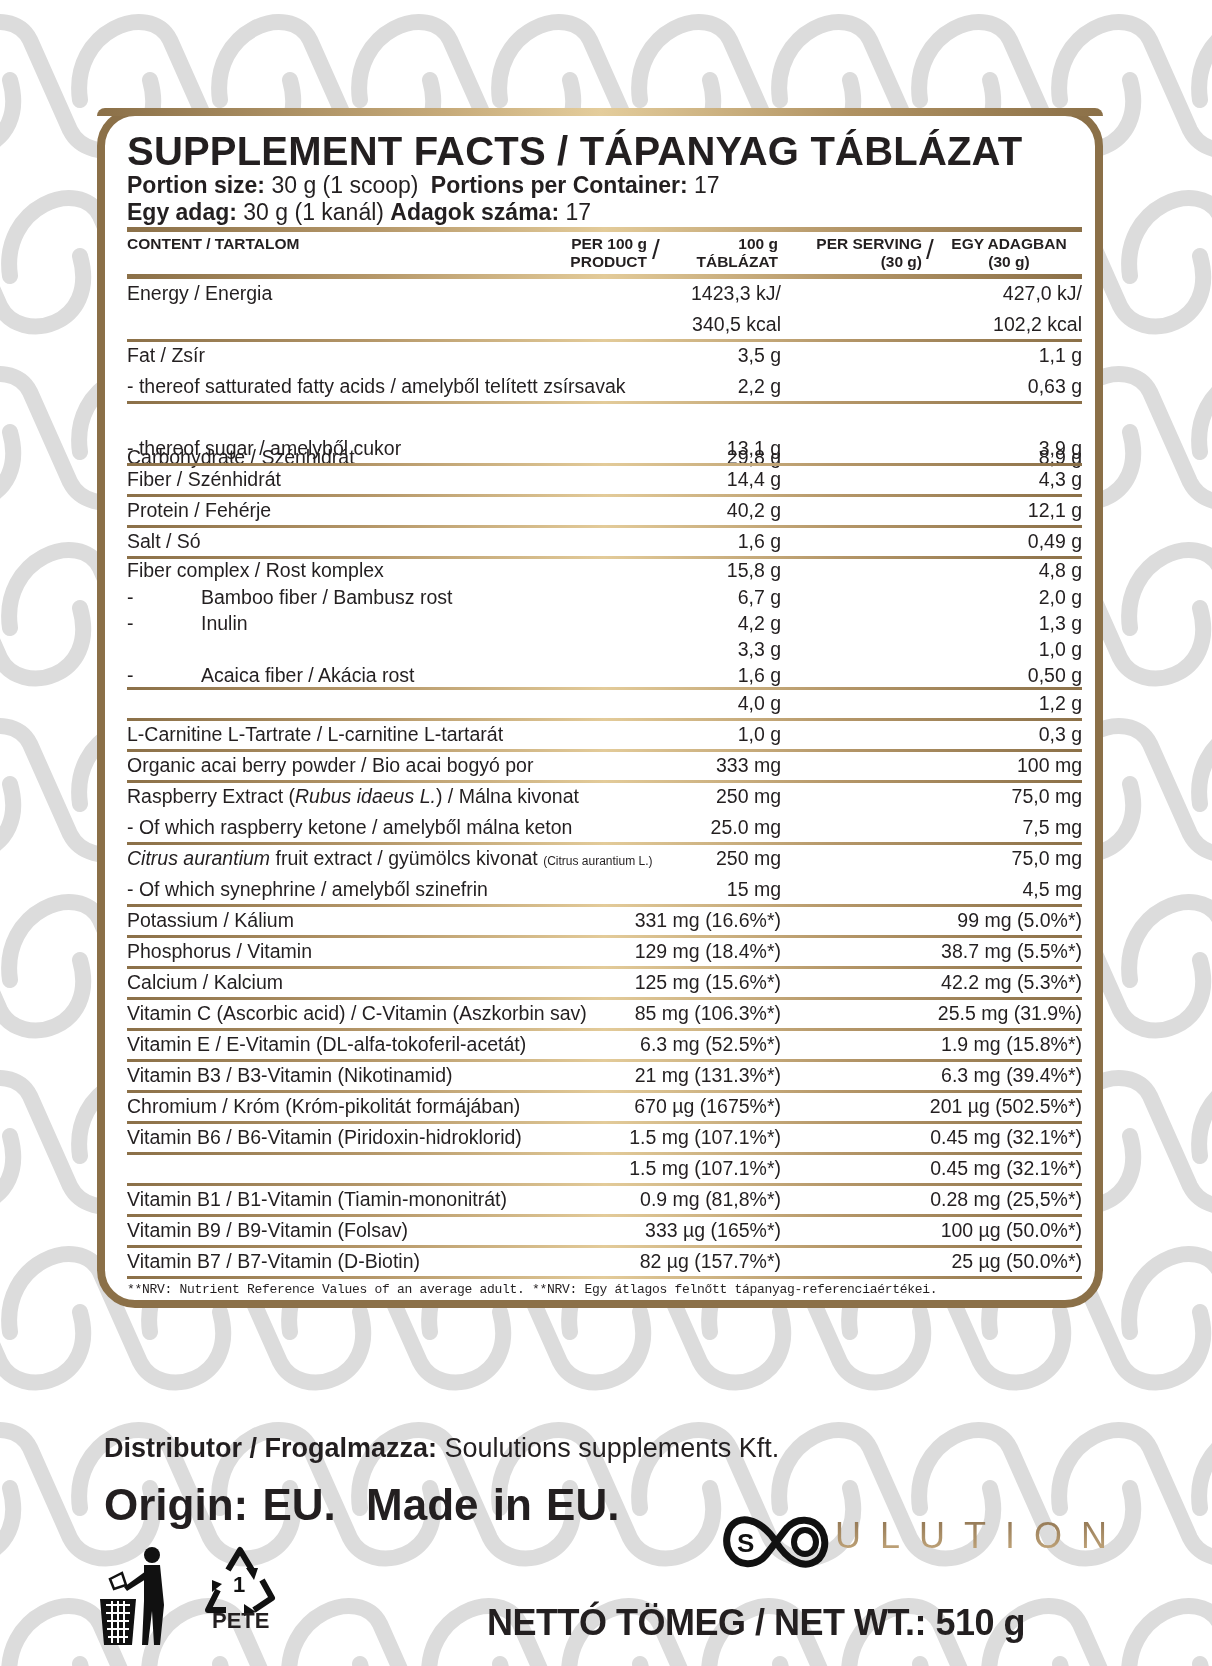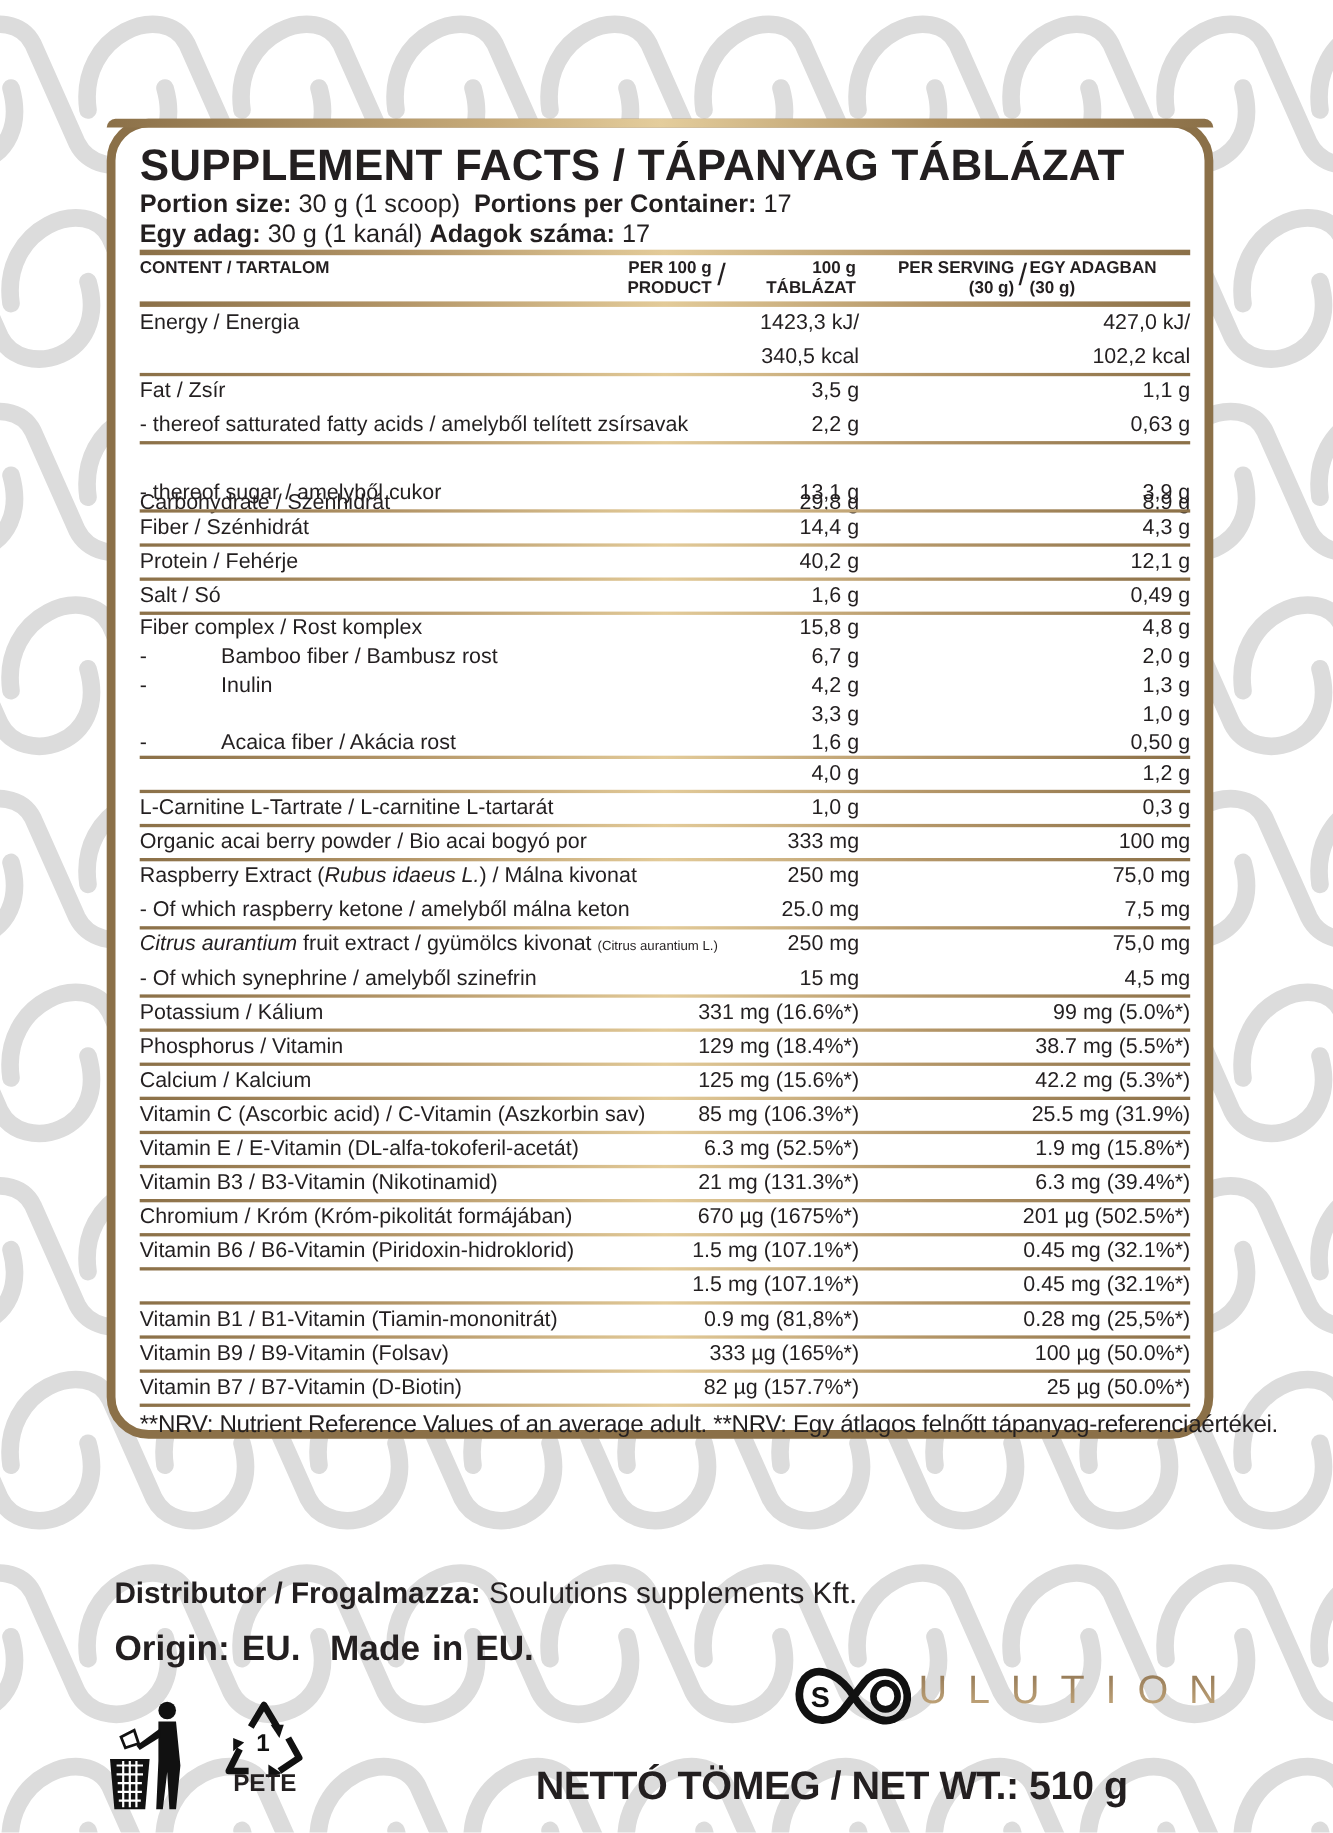--- a/index.html
+++ b/index.html
@@ -14,24 +14,24 @@
   .rule{position:absolute;left:3px;width:955px;height:5px;background:linear-gradient(90deg,#8b7048,#b49668 25%,#e3cb99 50%,#b49668 75%,#8b7048);}
   .rule.thin{height:3px;}
   .hdr{position:absolute;font-size:15.5px;font-weight:bold;line-height:18px;white-space:nowrap;}
   .slash{position:absolute;font-size:28px;font-weight:normal;line-height:28px;}
   .row{position:absolute;left:3px;width:955px;height:31px;font-size:19.5px;line-height:31px;white-space:nowrap;}
   .row .name{position:absolute;left:0;top:0;}
   .row .name .dash{display:inline-block;width:74px;}
   .row .v1{position:absolute;right:301px;top:0;text-align:right;}
   .row .v2{position:absolute;right:0;top:0;text-align:right;}
   .small{font-size:12px;}
-  .footnote{position:absolute;left:3px;font-size:22px;white-space:nowrap;letter-spacing:-0.3px;}
+  .footnote{position:absolute;left:3px;font-size:13px;white-space:nowrap;letter-spacing:-0.3px;font-family:Liberation Mono, monospace;}
   .dist{position:absolute;left:104px;top:1433px;font-size:27px;white-space:nowrap;}
   .dist b{font-weight:bold;}
-  .origin{position:absolute;left:104px;top:1480px;font-size:32px;font-weight:bold;white-space:nowrap;word-spacing:2px;}
+  .origin{position:absolute;left:104px;top:1480px;font-size:44px;font-weight:bold;white-space:nowrap;word-spacing:2px;}
   .netwt{position:absolute;left:487px;top:1602px;font-size:36px;font-weight:bold;white-space:nowrap;letter-spacing:-0.5px;}
   .logo{position:absolute;left:720px;top:1511px;height:62px;width:380px;}
   .logo-word{position:absolute;left:115px;top:4px;font-size:36px;letter-spacing:19px;color:#a88a5c;font-weight:normal;background:linear-gradient(180deg,#8c7150,#c9ad80);-webkit-background-clip:text;background-clip:text;-webkit-text-fill-color:transparent;}
   .trash{position:absolute;left:100px;top:1545px;width:72px;height:100px;}
   .recycle{position:absolute;left:200px;top:1540px;width:80px;height:105px;}
   .pete{position:absolute;left:212px;top:1608px;font-size:22px;font-weight:bold;}
 </style>
 </head>
 <body>
 
@@ -197,21 +197,21 @@
     <div class="slash" style="left:528px;top:120px">/</div>
     <div class="hdr" style="left:540px;top:119px;text-align:right;width:114px">
       <div>100 g</div>
       <div>TÁBLÁZAT</div>
     </div>
     <div class="hdr" style="left:680px;top:119px;text-align:right;width:118px">
       <div>PER SERVING</div>
       <div>(30 g)</div>
     </div>
     <div class="slash" style="left:802px;top:120px">/</div>
-    <div class="hdr" style="left:812px;top:119px;text-align:left;width:146px">
+    <div class="hdr" style="left:812px;top:119px;text-align:center;width:146px">
       <div>EGY ADAGBAN</div>
       <div>(30 g)</div>
     </div>
 
     <div class="rule" style="top:158px"></div>
 
     <div id="rows">
         <div class="row" style="top: 162px; height: 31px; line-height: 31px;">
           <span class="name">Energy / Energia</span>
           <span class="v1">1423,3 kJ/</span>

